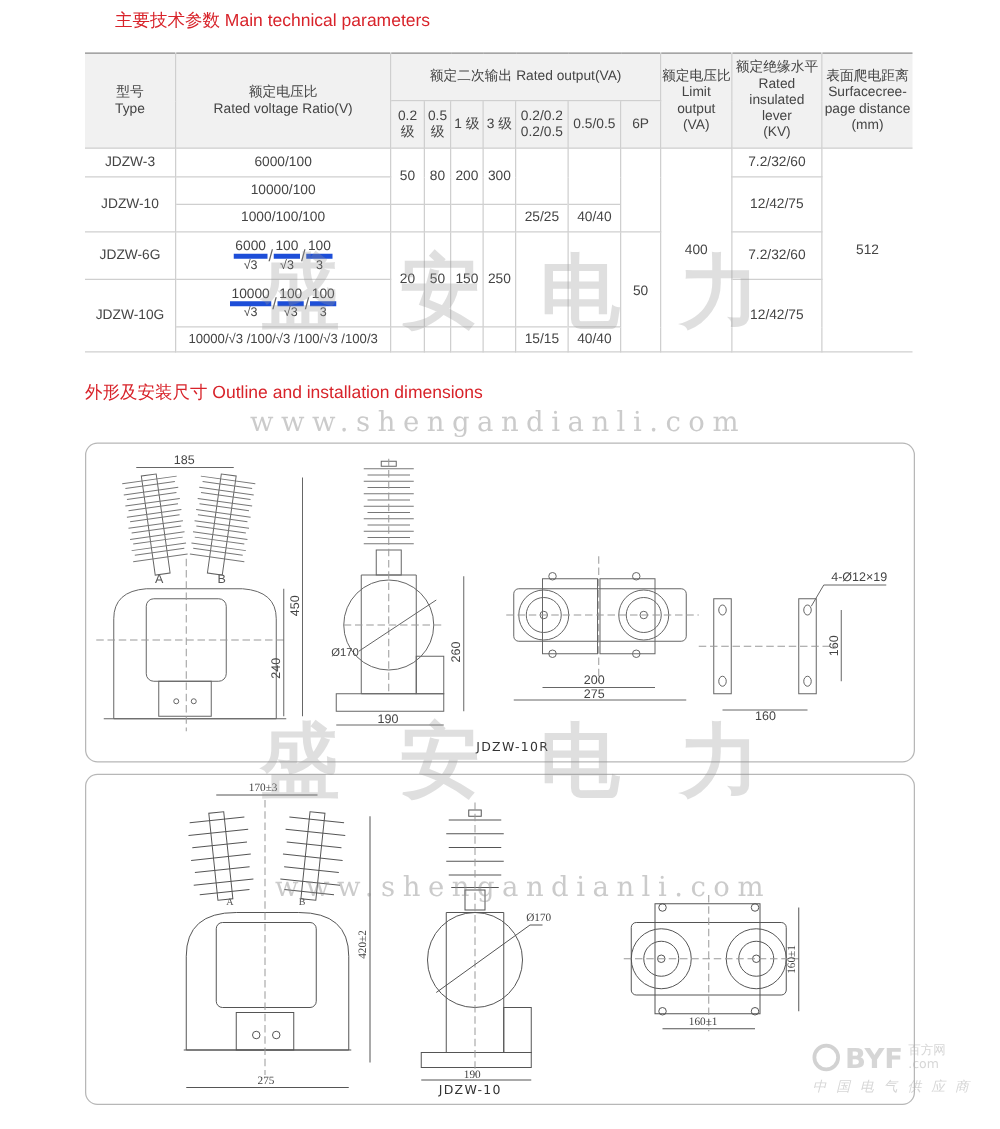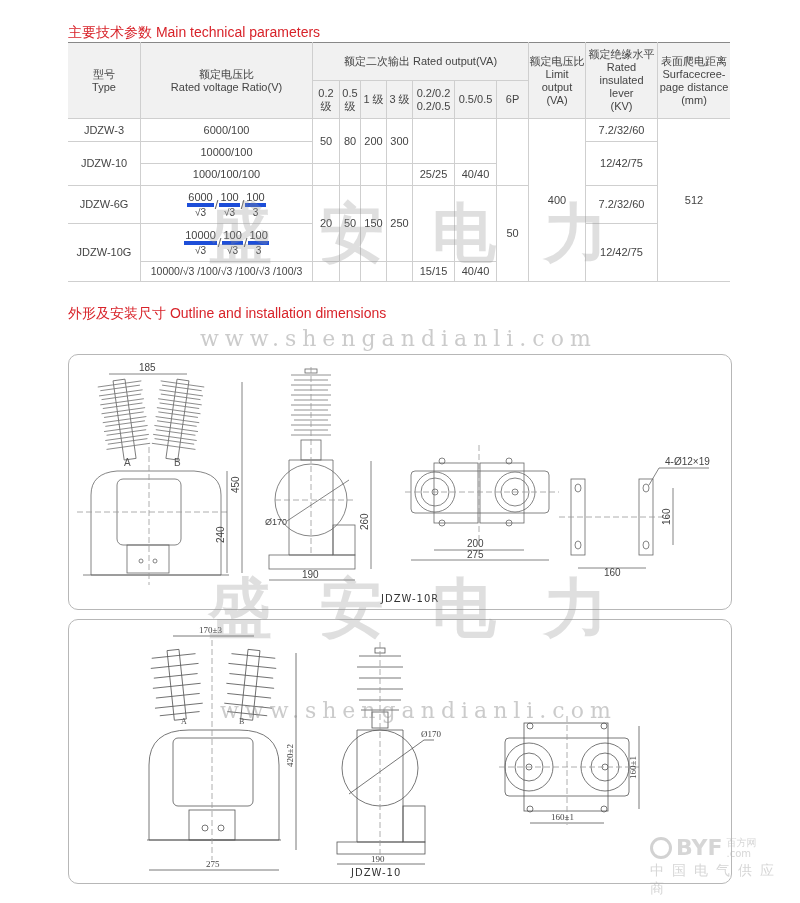--- a/index.html
+++ b/index.html
@@ -1,18 +1,18 @@
 <!DOCTYPE html>
 <html><head>
 <meta charset="utf-8">
 <style>
   html, body { margin:0; padding:0; background:#ffffff; }
   body { width:800px; height:903px; position:relative; overflow:hidden; font-family:"Liberation Sans", "DejaVu Sans", sans-serif; color:#333; }
   .section-title { position:absolute; left:68px; font-size:14px; color:#d8232a; letter-spacing:0; white-space:nowrap; }
-  #t1 { top:24px; }
+  #t1 { top:8px;margin-left:24px; }
   #t2 { top:305px; }
 
   table.spec { position:absolute; left:68px; top:42px; width:662px; border-collapse:collapse; font-size:11px; color:#444; }
   table.spec td, table.spec th { border:1px solid #cfcfcf; text-align:center; vertical-align:middle; padding:0; font-weight:normal; line-height:13px; }
   table.spec { border-top:1.5px solid #888; border-bottom:1.5px solid #888; }
   table.spec tr:first-child th { border-top:none; }
   table.spec th { background:#f1f1f1; }
   table.spec td:first-child, table.spec th:first-child { border-left:none; }
   table.spec td:last-child, table.spec th:last-child { border-right:none; }
   .frac { display:inline-block; vertical-align:middle; text-align:center; margin:0 1px; }
@@ -331,22 +331,22 @@
   </svg>
   <div class="caption" style="left:282px; top:247px;">JDZW-10</div>
 </div>
 
 <div class="watermark wm-cn" style="left:208px; top:190px;">盛安电力</div>
 <div class="watermark wm-url" style="left:200px; top:326px;">www.shengandianli.com</div>
 <div class="watermark wm-cn" style="left:208px; top:565px;">盛安电力</div>
 <div class="watermark wm-url" style="left:220px; top:698px;">www.shengandianli.com</div>
 
 <div class="logo">
-  <div style="display:flex; align-items:center; gap:4px;">
+  <div style="display:flex; gap:4px;">
     <span style="display:inline-block;width:22px;height:22px;border:3px solid rgba(180,180,180,0.6);border-radius:50%;box-sizing:border-box;"></span>
     <span style="font-size:22px;font-weight:bold;">BYF</span>
     <span style="display:inline-flex;flex-direction:column;font-size:10px;line-height:11px;">
       <span>百方网</span>
       <span>.com</span>
     </span>
   </div>
-  <div style="font-size:14px;letter-spacing:8px;margin-top:2px;">中国电气供应商</div>
+  <div style="font-size:11px;letter-spacing:8px;font-style:italic;margin-top:2px;">中国电气供应商</div>
 </div>
 
 </body></html>

